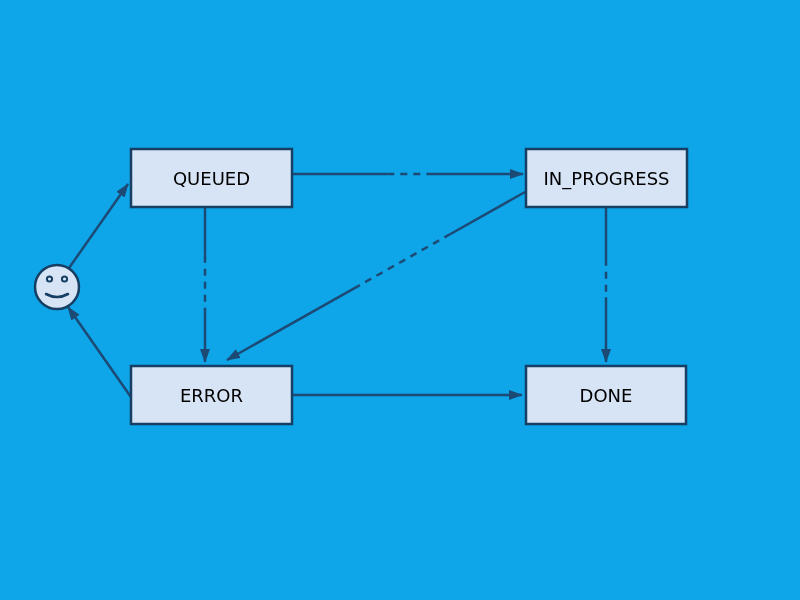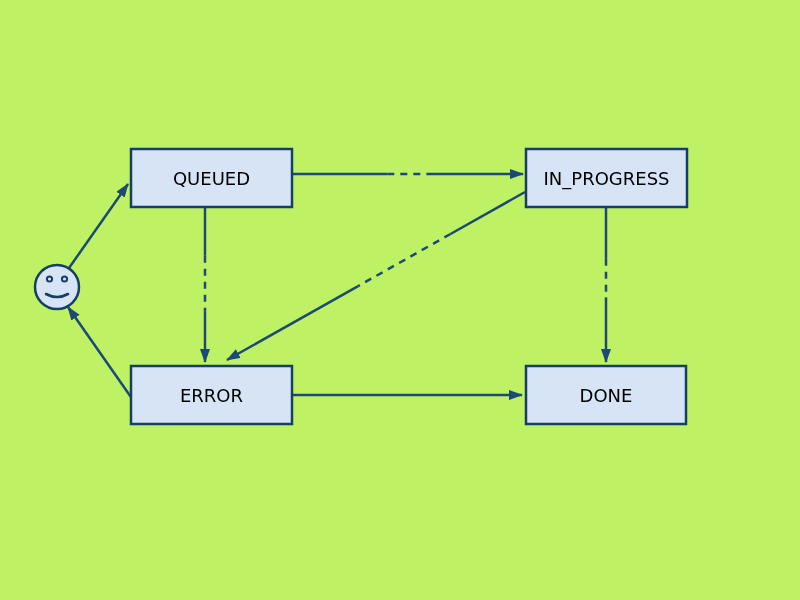--- a/index.html
+++ b/index.html
@@ -8,21 +8,21 @@
     background: #000000;
     width: 800px;
     height: 600px;
     overflow: hidden;
     font-family: "DejaVu Sans", "Liberation Sans", sans-serif;
   }
   .stage {
     position: relative;
     width: 800px;
     height: 600px;
-    background: #bef264;
+    background: #0ea5e9;
   }
   svg { display: block; }
   text {
     font-family: "DejaVu Sans", "Liberation Sans", sans-serif;
     font-size: 18px;
   }
 </style>
 </head>
 <body>
 

